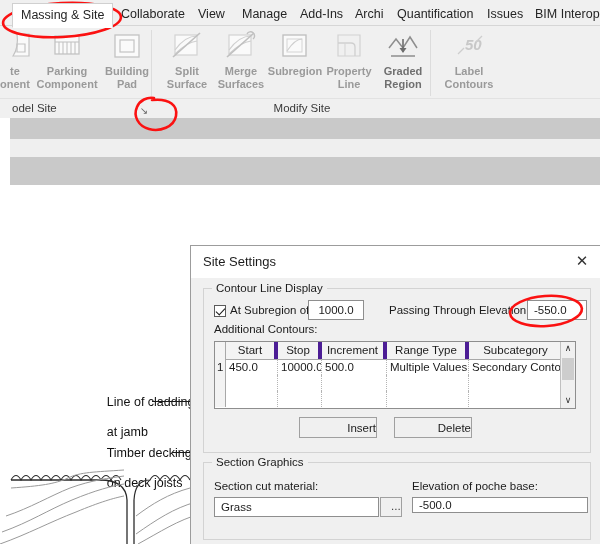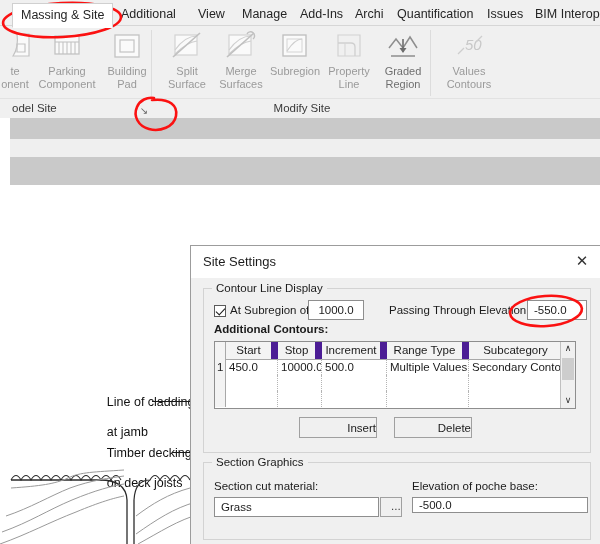--- a/index.html
+++ b/index.html
@@ -31,21 +31,21 @@
   .panel{position:absolute;top:0;height:92px;}
   .panel-body{position:absolute;left:0;top:0;right:0;height:72px;}
   .panel-title{
     position:absolute;left:0;bottom:1px;width:100%;height:18px;
     font-size:11.5px;color:#3a3a3a;text-align:center;line-height:18px;
   }
   .panel-sep{position:absolute;top:4px;width:1px;height:66px;background:#dcdcdc;}
   .panel-rowline{position:absolute;left:0;top:72px;width:600px;height:1px;background:#e2e2e2;}
 
   .cmd{
-    position:absolute;top:2px;width:62px;height:70px;text-align:center;
+    position:absolute;top:2px;width:62px;height:70px;text-align:center;font-weight:bold;
   }
   .cmd .ic{display:block;margin:2px auto 1px;width:40px;height:34px;position:relative;}
   .cmd .lbl{display:block;font-size:11px;line-height:12.5px;color:#9a9a9a;}
   .cmd.enabled .lbl{color:#6f6f6f;}
 
   .launcher{
     position:absolute;bottom:1px;width:14px;height:14px;
     font-size:10px;color:#6a6a6a;text-align:center;line-height:15px;
   }
 
@@ -95,21 +95,21 @@
   .chk:after{
     content:"";position:absolute;left:3px;top:0px;width:4px;height:8px;
     border:solid #1b1b1b;border-width:0 1.6px 1.6px 0;transform:rotate(43deg);
   }
 
   
   .tbl{position:absolute;background:#fff;border:1px solid #8e8e8e;box-sizing:border-box;}
   .tbl-head{position:absolute;left:0;top:0;right:0;height:17px;background:#f3f3f3;border-bottom:1px solid #a8a8a8;}
   .th{
     position:absolute;top:0;height:17px;line-height:17px;text-align:center;
-    font-size:11.5px;color:#1b1b1b;border-right:7px solid #4c1d95;box-sizing:border-box;
+    font-size:11.5px;color:#1b1b1b;border-right:4px solid #4c1d95;box-sizing:border-box;
   }
   .tr{position:absolute;left:0;right:0;height:16px;}
   .td{
     position:absolute;top:0;height:16px;line-height:16px;
     font-size:11.5px;color:#1b1b1b;box-sizing:border-box;
     border-right:1px dotted #b4b4b4;padding-left:3px;white-space:nowrap;overflow:hidden;
   }
   .td.rownum{text-align:left;padding-left:2px;border-right:1px solid #a8a8a8;}
   .rowhdr{background:#f3f3f3;border-right:1px solid #a8a8a8;}
 
@@ -130,21 +130,21 @@
 
 <div id="root">
 
   <div class="ribbon">
 
     <div class="tabstrip">
       <div class="tab active" style="left:12px;">
         <span>Massing &amp; Site</span>
       </div>
       <div class="tab" style="left:113px;">
-        <span>Additional</span>
+        <span>Collaborate</span>
       </div>
       <div class="tab" style="left:190px;">
         <span>View</span>
       </div>
       <div class="tab" style="left:234px;">
         <span>Manage</span>
       </div>
       <div class="tab" style="left:292px;">
         <span>Add-Ins</span>
       </div>
@@ -285,21 +285,21 @@
           <div class="panel-sep" style="left:278px;"></div>
 
           <div class="cmd" style="left:286px;">
             <span class="ic">
               <svg viewBox="0 0 40 34" width="40" height="34">
                 <text x="16" y="20" font-family="Liberation Sans, sans-serif" font-size="15" fill="#c8c8c8" font-style="italic">50</text>
                 <line x1="9" y1="24" x2="15" y2="18" stroke="#cecece" stroke-width="1.2"></line>
                 <line x1="27" y1="12" x2="33" y2="6" stroke="#cecece" stroke-width="1.2"></line>
               </svg>
             </span>
-            <span class="lbl">Values</span>
+            <span class="lbl">Label</span>
             <span class="lbl">Contours</span>
           </div>
 
         </div>
         <div class="panel-title" style="width:300px;">
           <span>Modify Site</span>
         </div>
       </div>
 
       <div class="panel-rowline"></div>
@@ -355,21 +355,21 @@
       <div class="flbl" style="left:26px;top:15px;">At Subregion of:</div>
       <div class="field ctr" style="left:104px;top:11px;width:56px;height:20px;">
         <span class="v">1000.0</span>
       </div>
 
       <div class="flbl" style="left:185px;top:15px;">Passing Through Elevation:</div>
       <div class="field" style="left:323px;top:11px;width:60px;height:20px;">
         <span class="v">-550.0</span>
       </div>
 
-      <div class="flbl" style="left:10px;top:34px;font-weight:bold;">Additional Contours:</div>
+      <div class="flbl" style="left:10px;top:34px;">Additional Contours:</div>
 
       <div class="tbl" style="left:10px;top:52px;width:362px;height:68px;">
         <div class="tbl-head">
           <div class="th rowhdr" style="left:0;width:11px;"></div>
           <div class="th" style="left:11px;width:52px;">Start</div>
           <div class="th" style="left:63px;width:44px;">Stop</div>
           <div class="th" style="left:107px;width:65px;">Increment</div>
           <div class="th" style="left:172px;width:82px;">Range Type</div>
           <div class="th" style="left:254px;width:93px;border-right:none;">Subcategory</div>
         </div>

